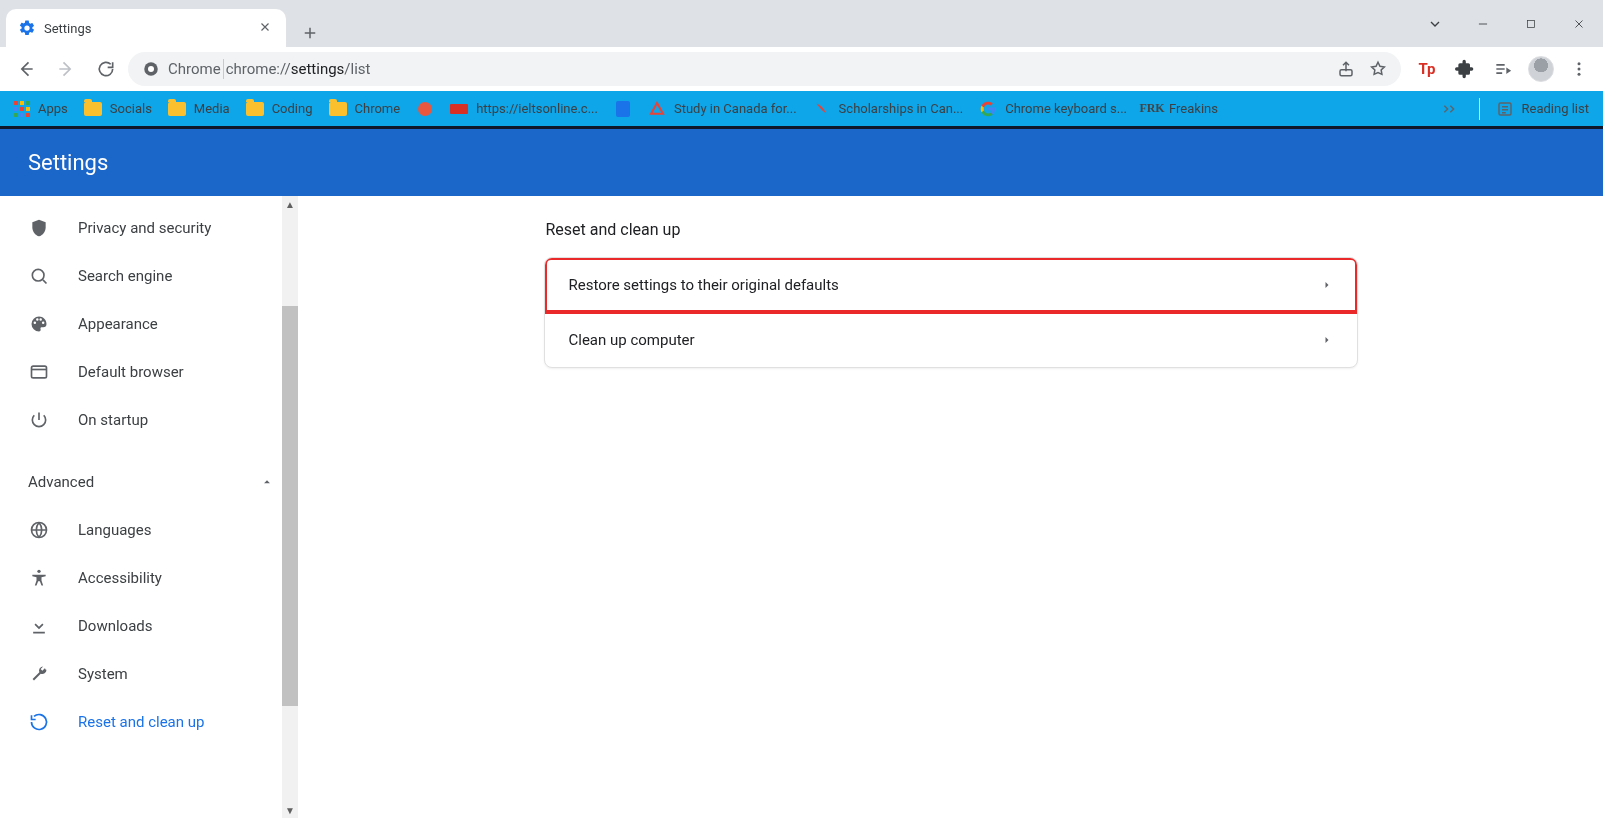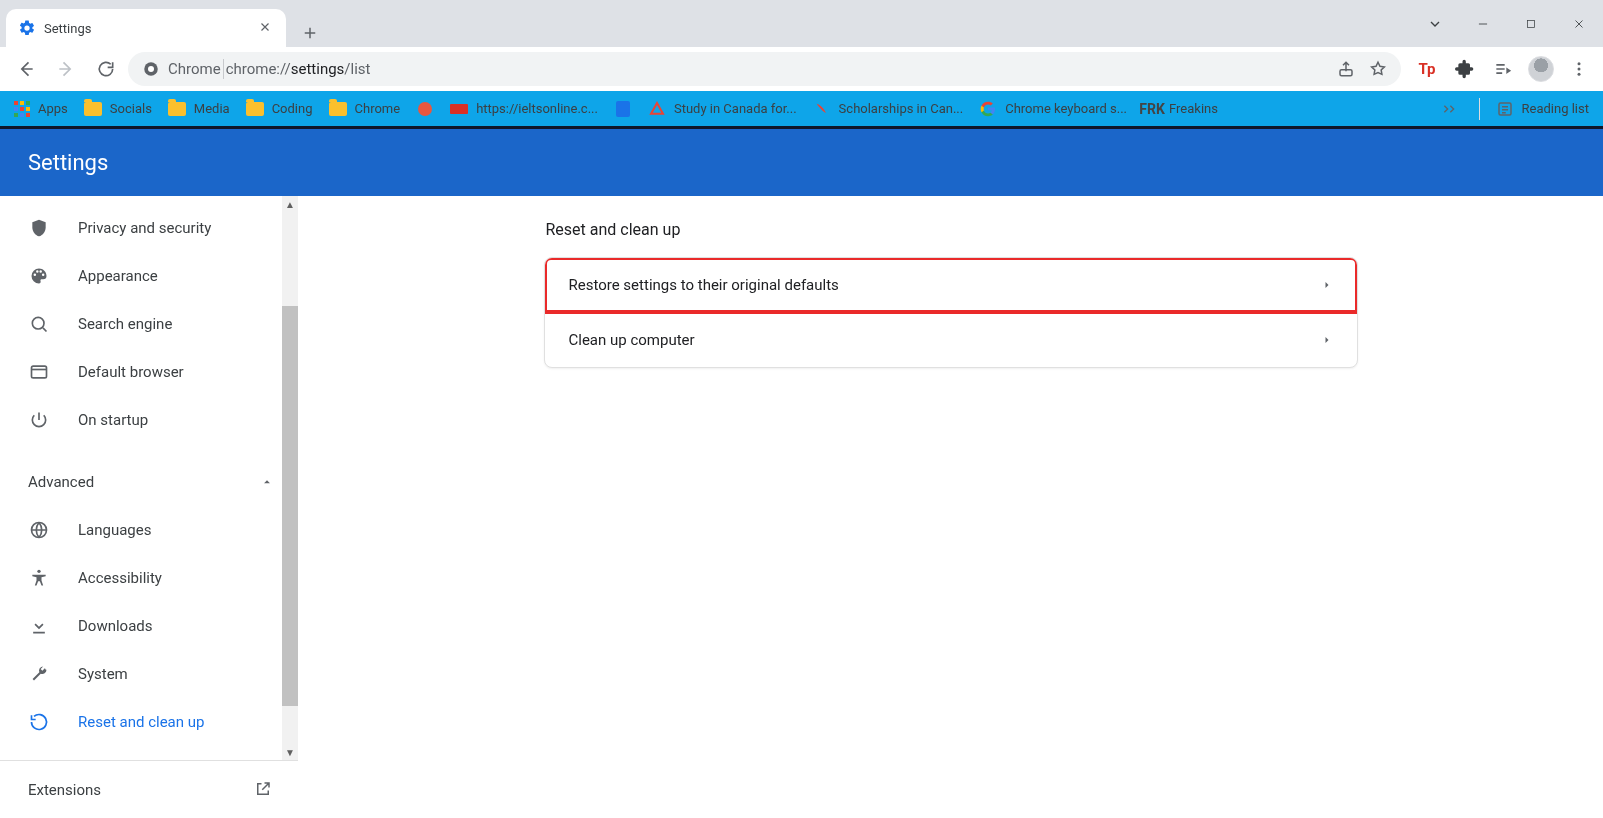--- a/index.html
+++ b/index.html
@@ -285,21 +285,21 @@
         <svg width="16" height="16" viewBox="0 0 48 48">
           <path fill="#4285F4" d="M45 24c0-1.5-.1-3-.4-4.4H24v8.3h11.8c-.5 2.7-2 5-4.3 6.6v5.5h7C42.6 36 45 30.5 45 24z"></path>
           <path fill="#34A853" d="M24 46c5.9 0 10.8-1.9 14.4-5.2l-7-5.5c-2 1.3-4.5 2.1-7.4 2.1-5.7 0-10.5-3.8-12.2-9H4.6v5.6C8.2 41.3 15.5 46 24 46z"></path>
           <path fill="#FBBC05" d="M11.8 28.4c-.5-1.3-.7-2.7-.7-4.4s.3-3.1.7-4.4V14H4.6C3 17 2 20.4 2 24s1 7 2.6 10z"></path>
           <path fill="#EA4335" d="M24 10.6c3.2 0 6.1 1.1 8.3 3.2l6.2-6.2C34.8 3.9 29.9 2 24 2 15.5 2 8.2 6.7 4.6 14l7.2 5.6c1.7-5.2 6.5-9 12.2-9z"></path>
         </svg>
       </span>
       <span>Chrome keyboard s...</span>
     </div>
   <div class="bm">
-      <span class="gico" style="font-size:14px;font-weight:700;color:#444;">FRK</span>
+      <span class="gico" style="font-size:12px;font-weight:700;color:#444;font-family:Liberation Serif, serif;">FRK</span>
       <span>Freakins</span>
     </div>
 
   <div class="spacer"></div>
   <div class="overflow">
     <svg viewBox="0 0 24 24" width="16" height="16" stroke="#5f6368" stroke-width="2" fill="none">
         <path d="M7 5l5 5 5-5M7 14l5 5 5-5" transform="rotate(-90 12 12)"></path>
       </svg>
   </div>
   <div class="divider-v"></div>
@@ -333,34 +333,34 @@
         <div class="nav-item">
           <span class="nicon">
               <svg viewBox="0 0 24 24" width="20" height="20" fill="#5f6368">
                 <path d="M12 2l8 3v6c0 5-3.4 9.7-8 11-4.6-1.3-8-6-8-11V5z"></path>
               </svg>
             </span>
           <span>Privacy and security</span>
         </div>
         <div class="nav-item">
           <span class="nicon">
-              <svg viewBox="0 0 24 24" width="20" height="20" fill="#5f6368">
-                <path d="M12 3a9 9 0 0 0 0 18c1.3 0 2-1 2-2 0-.6-.3-1-.3-1.5 0-1 .8-1.5 1.8-1.5H17a4 4 0 0 0 4-4c0-5-4-9-9-9zM7 12a1.5 1.5 0 1 1 0-3 1.5 1.5 0 0 1 0 3zm3-4a1.5 1.5 0 1 1 0-3 1.5 1.5 0 0 1 0 3zm4 0a1.5 1.5 0 1 1 0-3 1.5 1.5 0 0 1 0 3zm3 4a1.5 1.5 0 1 1 0-3 1.5 1.5 0 0 1 0 3z"></path>
-              </svg>
-            </span>
-          <span>Appearance</span>
-        </div>
-        <div class="nav-item">
-          <span class="nicon">
               <svg viewBox="0 0 24 24" width="20" height="20" fill="none" stroke="#5f6368" stroke-width="2">
                 <circle cx="11" cy="11" r="7"></circle>
                 <path d="M21 21l-4.3-4.3"></path>
               </svg>
             </span>
           <span>Search engine</span>
+        </div>
+        <div class="nav-item">
+          <span class="nicon">
+              <svg viewBox="0 0 24 24" width="20" height="20" fill="#5f6368">
+                <path d="M12 3a9 9 0 0 0 0 18c1.3 0 2-1 2-2 0-.6-.3-1-.3-1.5 0-1 .8-1.5 1.8-1.5H17a4 4 0 0 0 4-4c0-5-4-9-9-9zM7 12a1.5 1.5 0 1 1 0-3 1.5 1.5 0 0 1 0 3zm3-4a1.5 1.5 0 1 1 0-3 1.5 1.5 0 0 1 0 3zm4 0a1.5 1.5 0 1 1 0-3 1.5 1.5 0 0 1 0 3zm3 4a1.5 1.5 0 1 1 0-3 1.5 1.5 0 0 1 0 3z"></path>
+              </svg>
+            </span>
+          <span>Appearance</span>
         </div>
         <div class="nav-item">
           <span class="nicon">
               <svg viewBox="0 0 24 24" width="20" height="20" fill="none" stroke="#5f6368" stroke-width="2">
                 <rect x="3" y="5" width="18" height="14" rx="2"></rect>
                 <path d="M3 9h18"></path>
               </svg>
             </span>
           <span>Default browser</span>
         </div>
@@ -421,29 +421,20 @@
         <div class="nav-item selected">
           <span class="nicon">
               <svg viewBox="0 0 24 24" width="20" height="20" fill="none" stroke="#1a73e8" stroke-width="2">
                 <path d="M3 12a9 9 0 1 0 3-6.7M3 4v5h5"></path>
               </svg>
             </span>
           <span>Reset and clean up</span>
         </div>
       </div>
 
-      <div class="sidebar-footer">
-        <span>Extensions</span>
-        <span class="ext-icon">
-            <svg viewBox="0 0 24 24" width="18" height="18" fill="none" stroke="#5f6368" stroke-width="2">
-              <path d="M14 4h6v6M20 4l-9 9"></path>
-              <path d="M19 14v5H5V5h5"></path>
-            </svg>
-          </span>
-      </div>
     </div>
 
     <div class="main">
       <div class="section-title">Reset and clean up</div>
       <div class="card">
         <div class="row highlight">
           <span>Restore settings to their original defaults</span>
           <span class="chev-right">
               <svg viewBox="0 0 24 24" width="12" height="12" fill="#5f6368">
                 <path d="M9 6l6 6-6 6z"></path>

